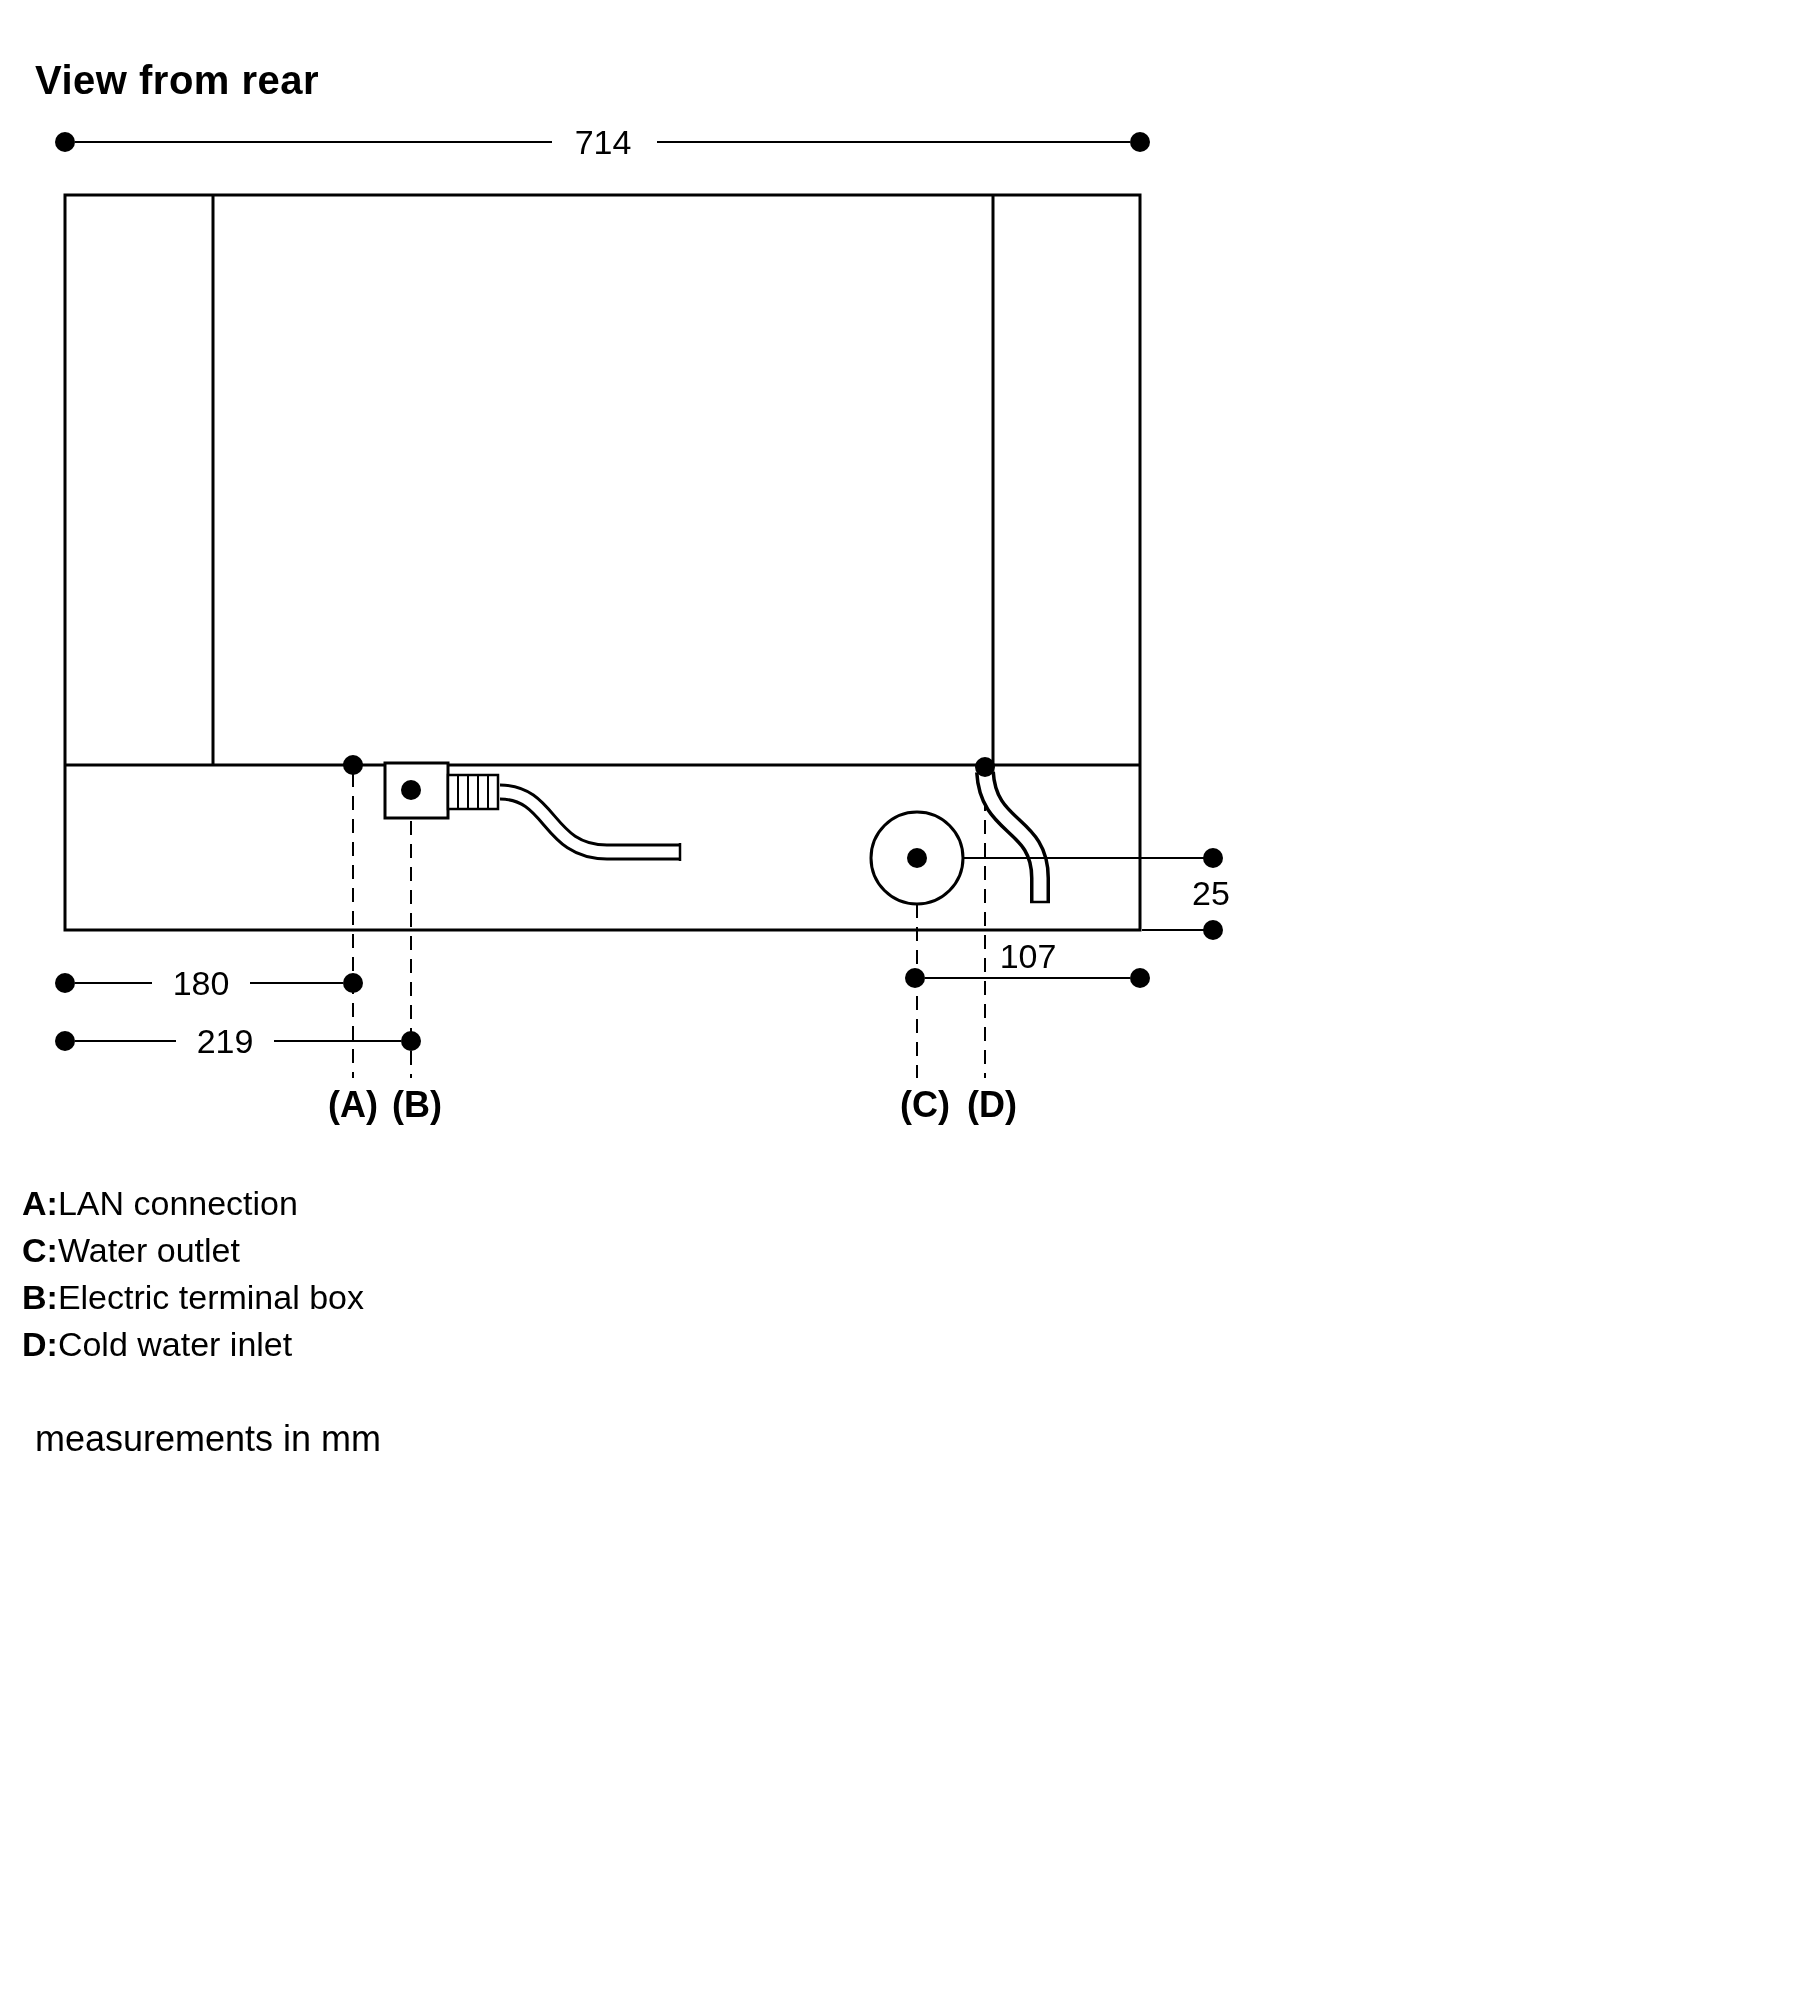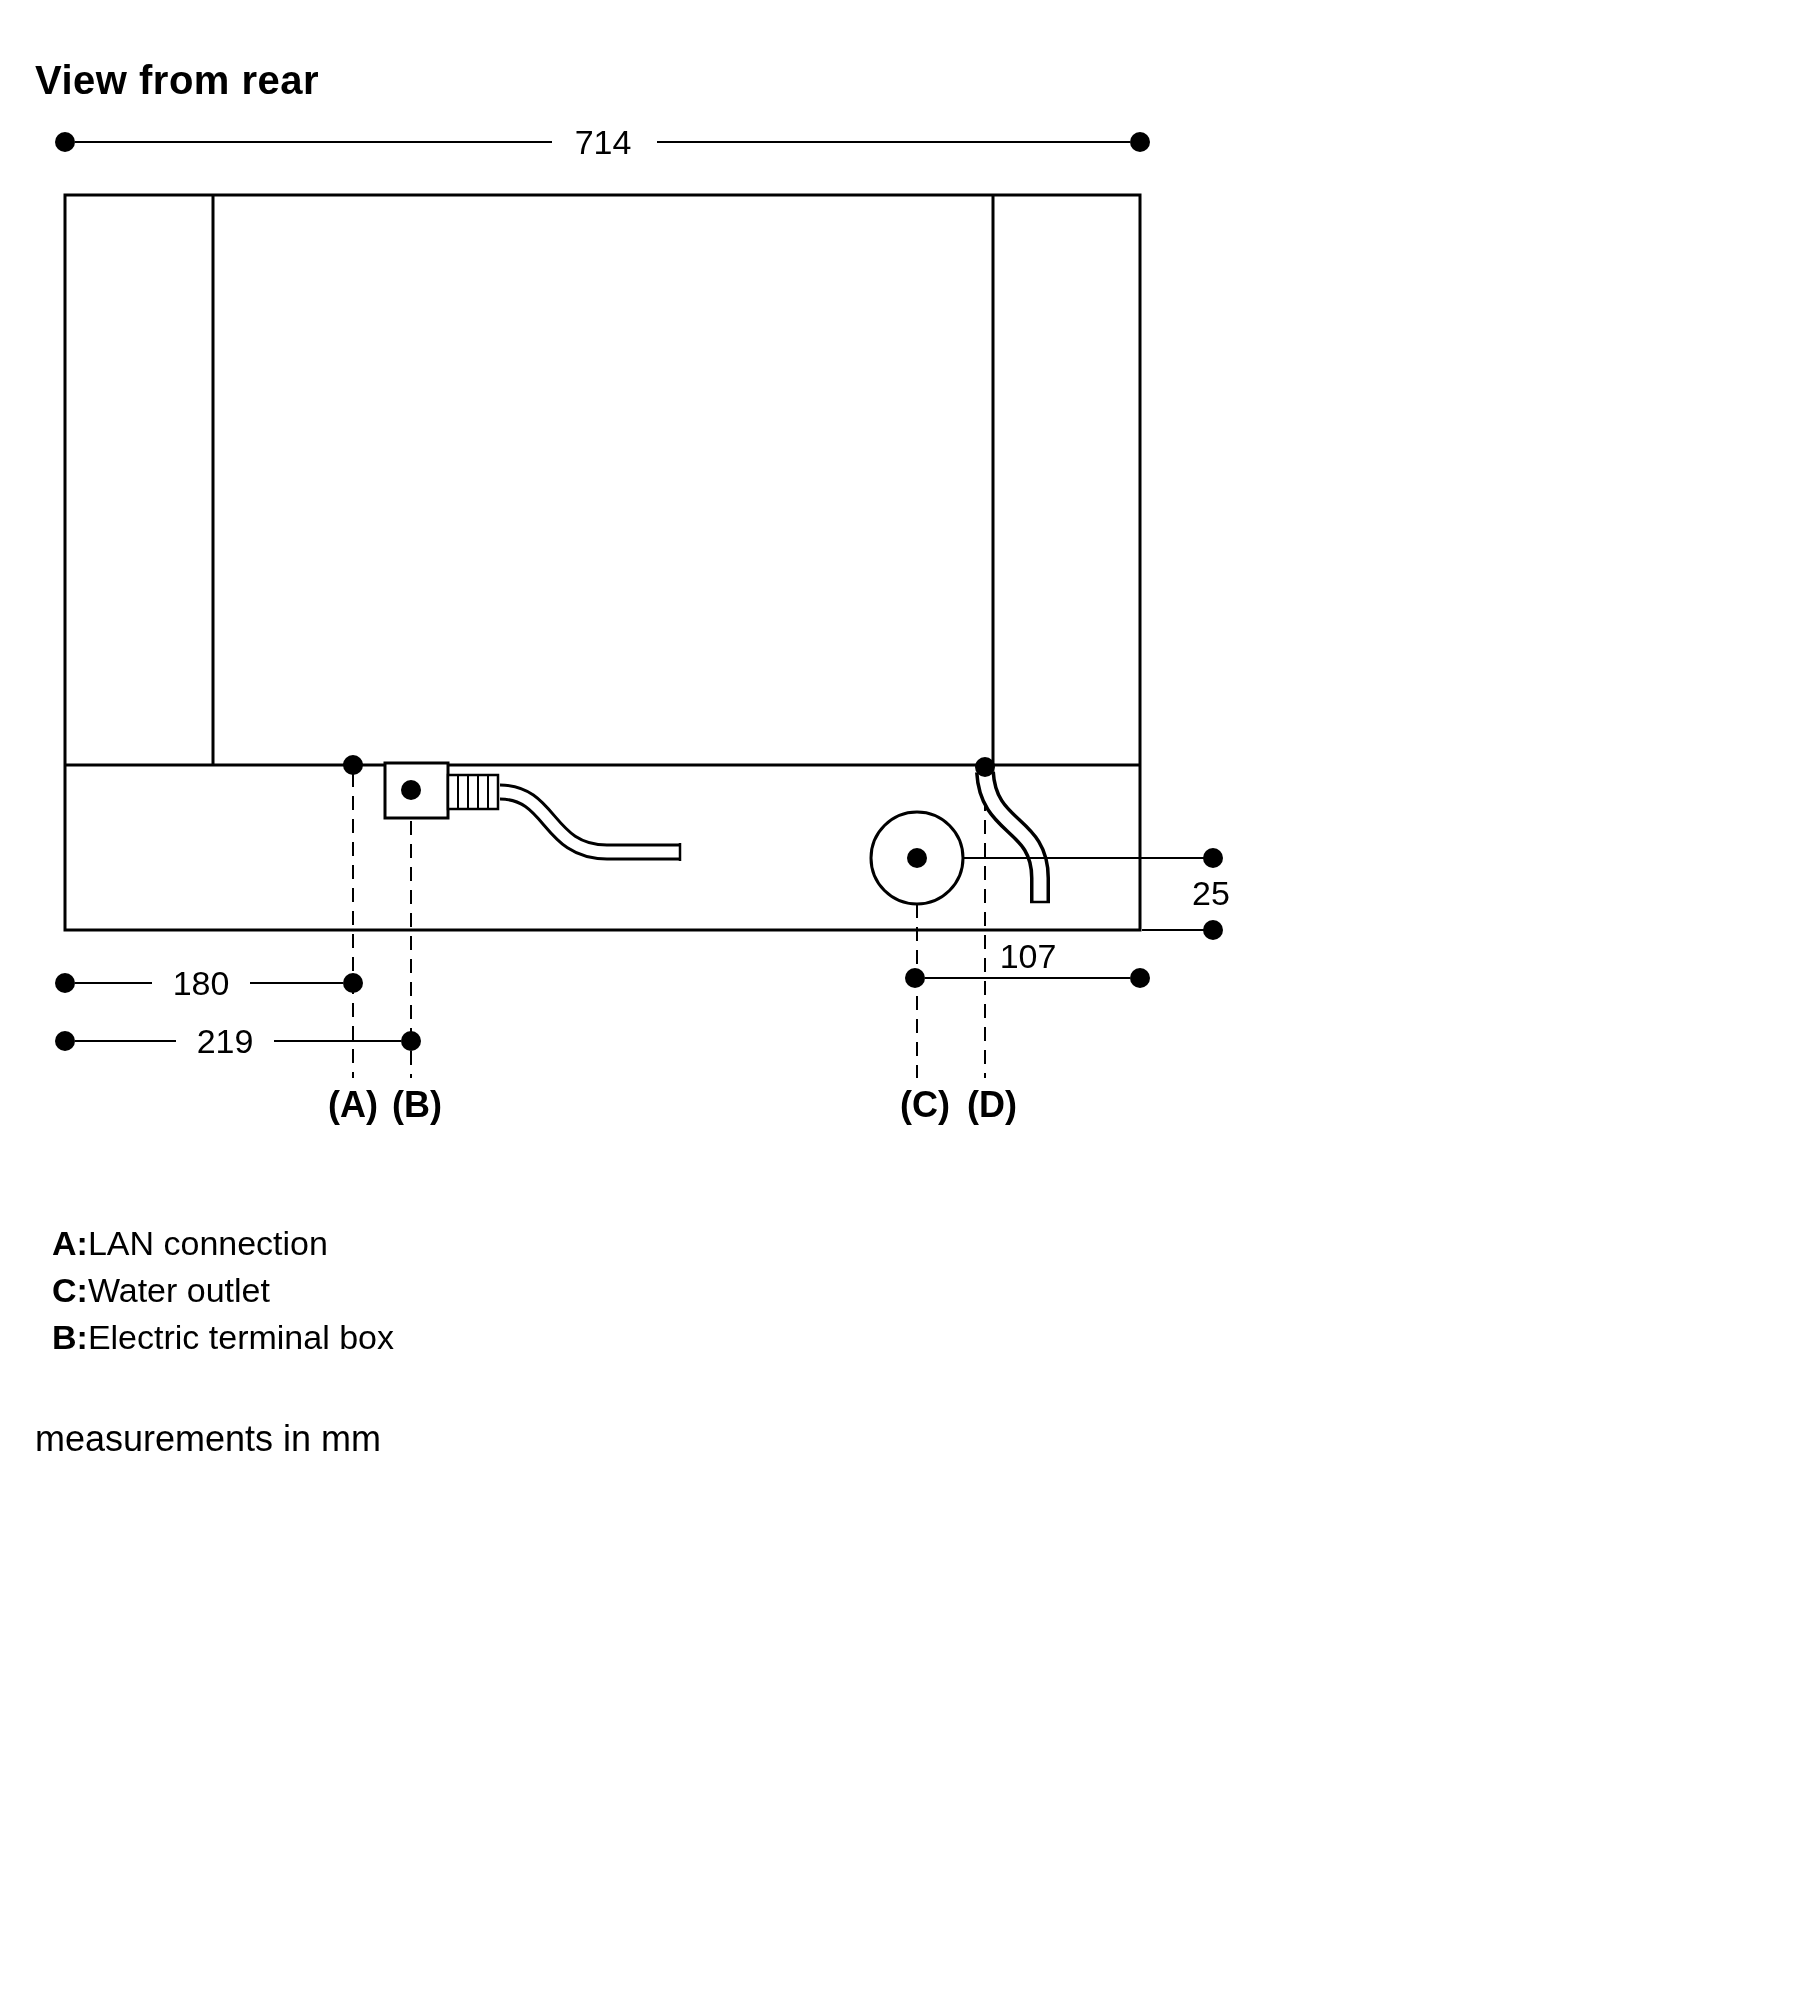--- a/index.html
+++ b/index.html
@@ -19,25 +19,24 @@
     font-size: 40px;
     font-weight: bold;
     letter-spacing: 0.5px;
   }
   .diagram { position: absolute; left: 0; top: 0; }
   svg text { font-family: "Liberation Sans", sans-serif; fill: #000; }
   .dim-text { font-size: 34px; }
   .pt-label { font-size: 36px; font-weight: bold; }
   .legend {
     position: absolute;
-    left: 52px;
+    left: 22px;
     top: 1180px;
     font-size: 34px;
     line-height: 47px;
-    margin-top: 40px;
   }
   .legend .key { font-weight: bold; }
   .footer {
     position: absolute;
     left: 35px;
     top: 1418px;
     font-size: 36px;
   }
 </style>
 </head>
@@ -132,17 +131,18 @@
       <text x="417" y="1117" text-anchor="middle">(B)</text>
       <text x="925" y="1117" text-anchor="middle">(C)</text>
       <text x="992" y="1117" text-anchor="middle">(D)</text>
     </g>
   </svg>
 
   <div class="legend">
     <div class="legend-row"><span class="key">A:</span><span>LAN connection</span></div>
     <div class="legend-row"><span class="key">C:</span><span>Water outlet</span></div>
     <div class="legend-row"><span class="key">B:</span><span>Electric terminal box</span></div>
+    <div class="legend-row"><span class="key">D:</span><span>Cold water inlet</span></div>
   </div>
 
   <div class="footer">measurements in mm</div>
 
 </div>
 
 </body></html>

